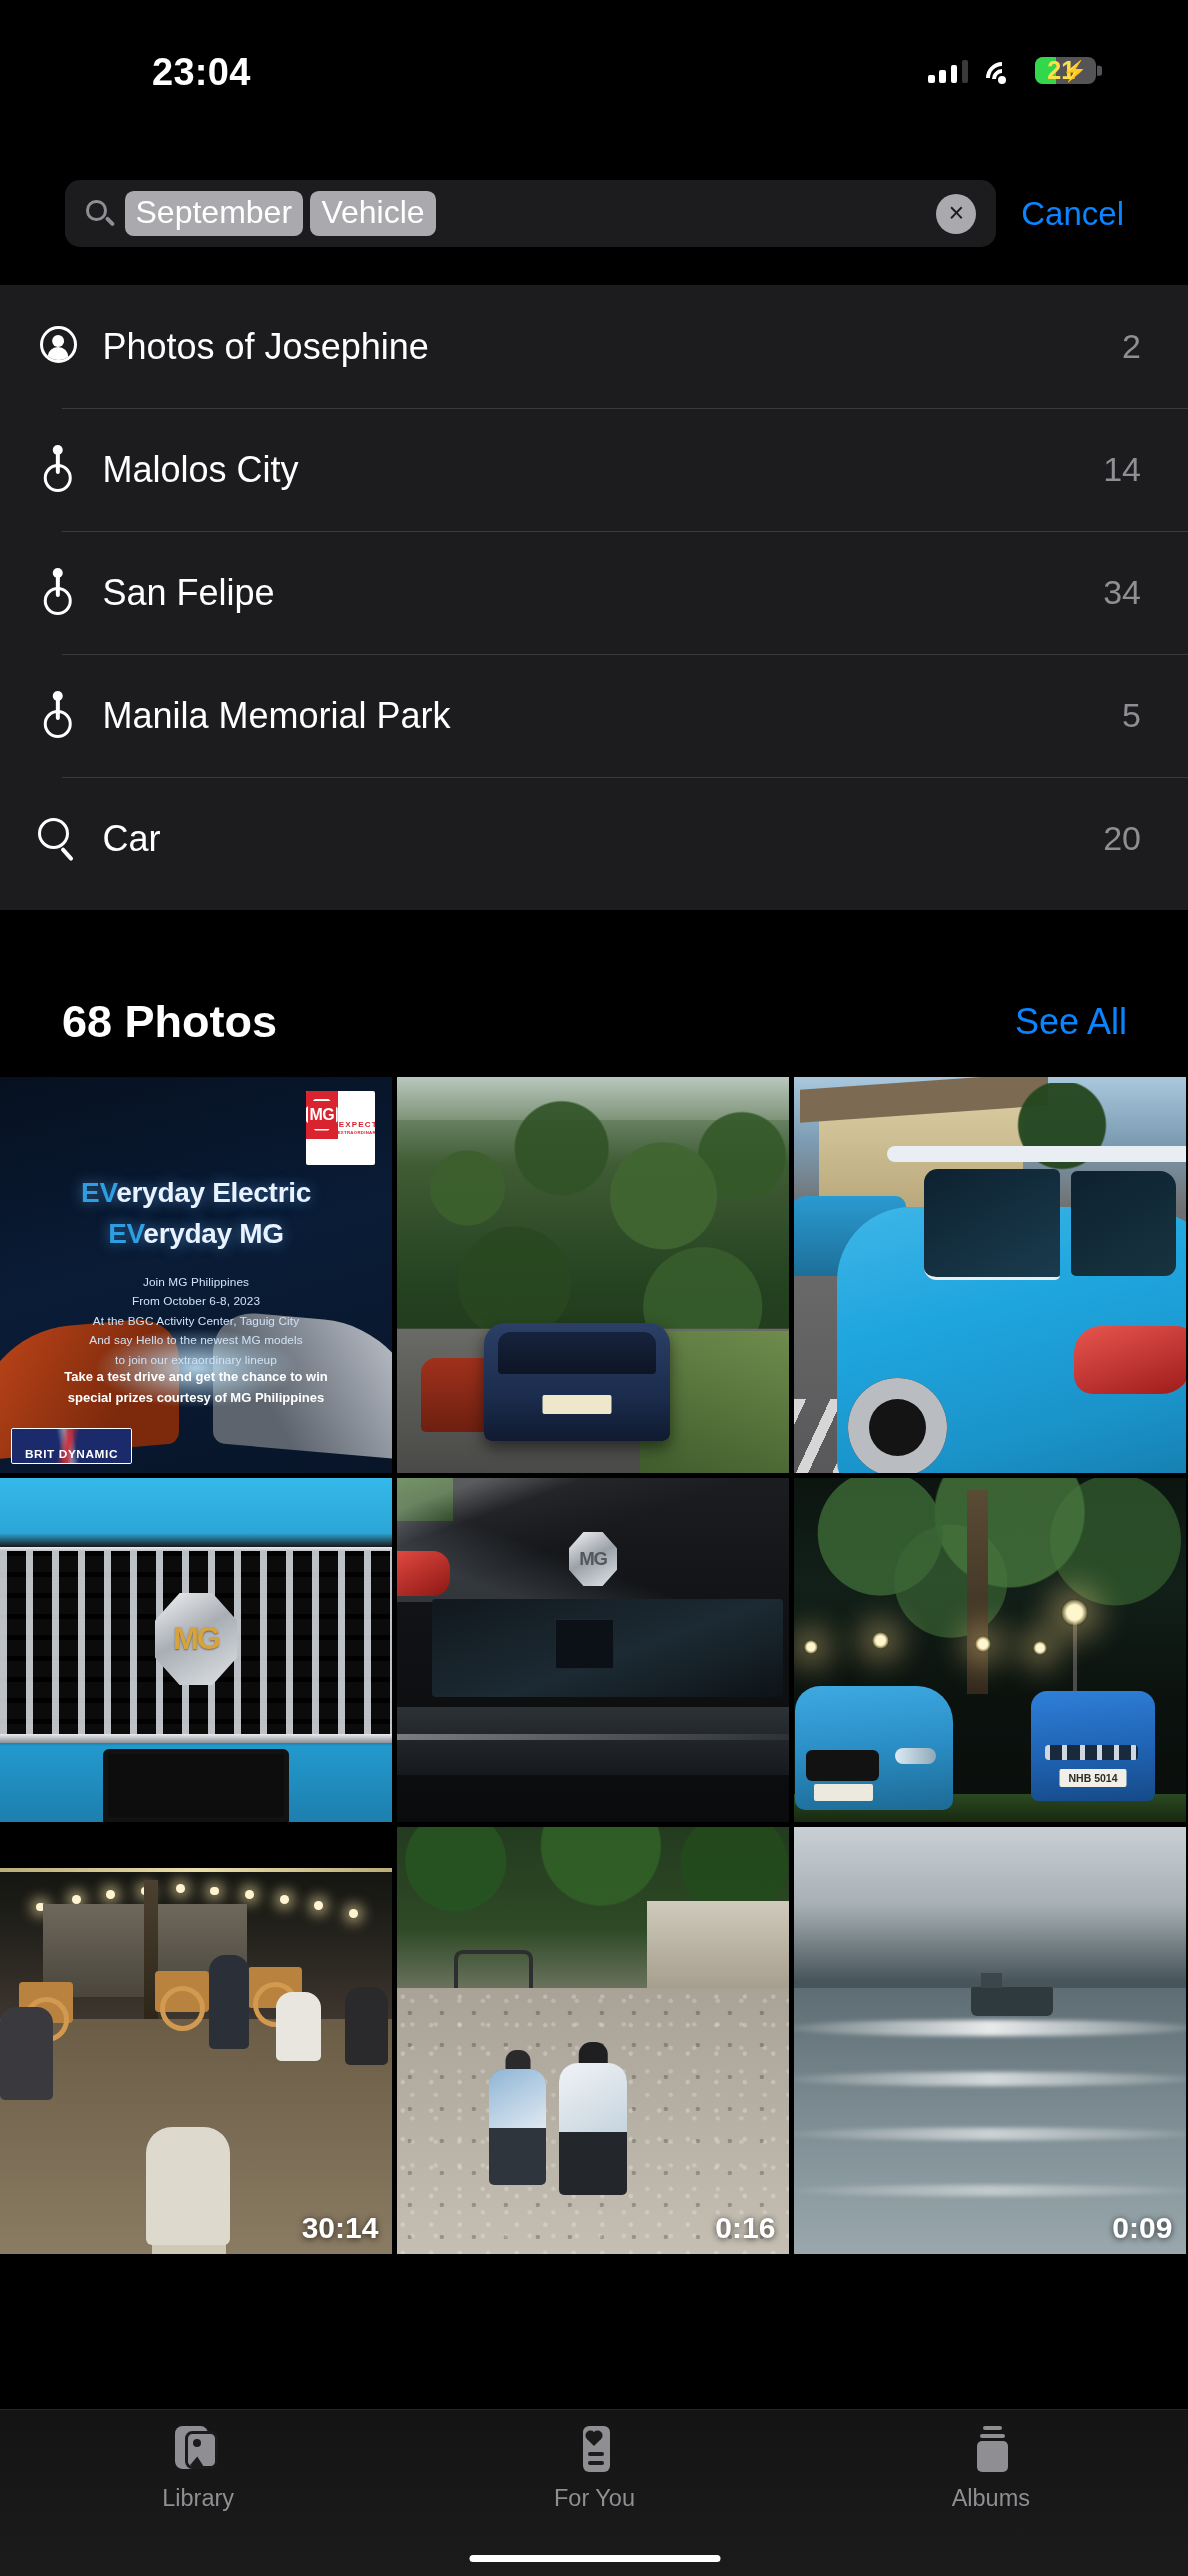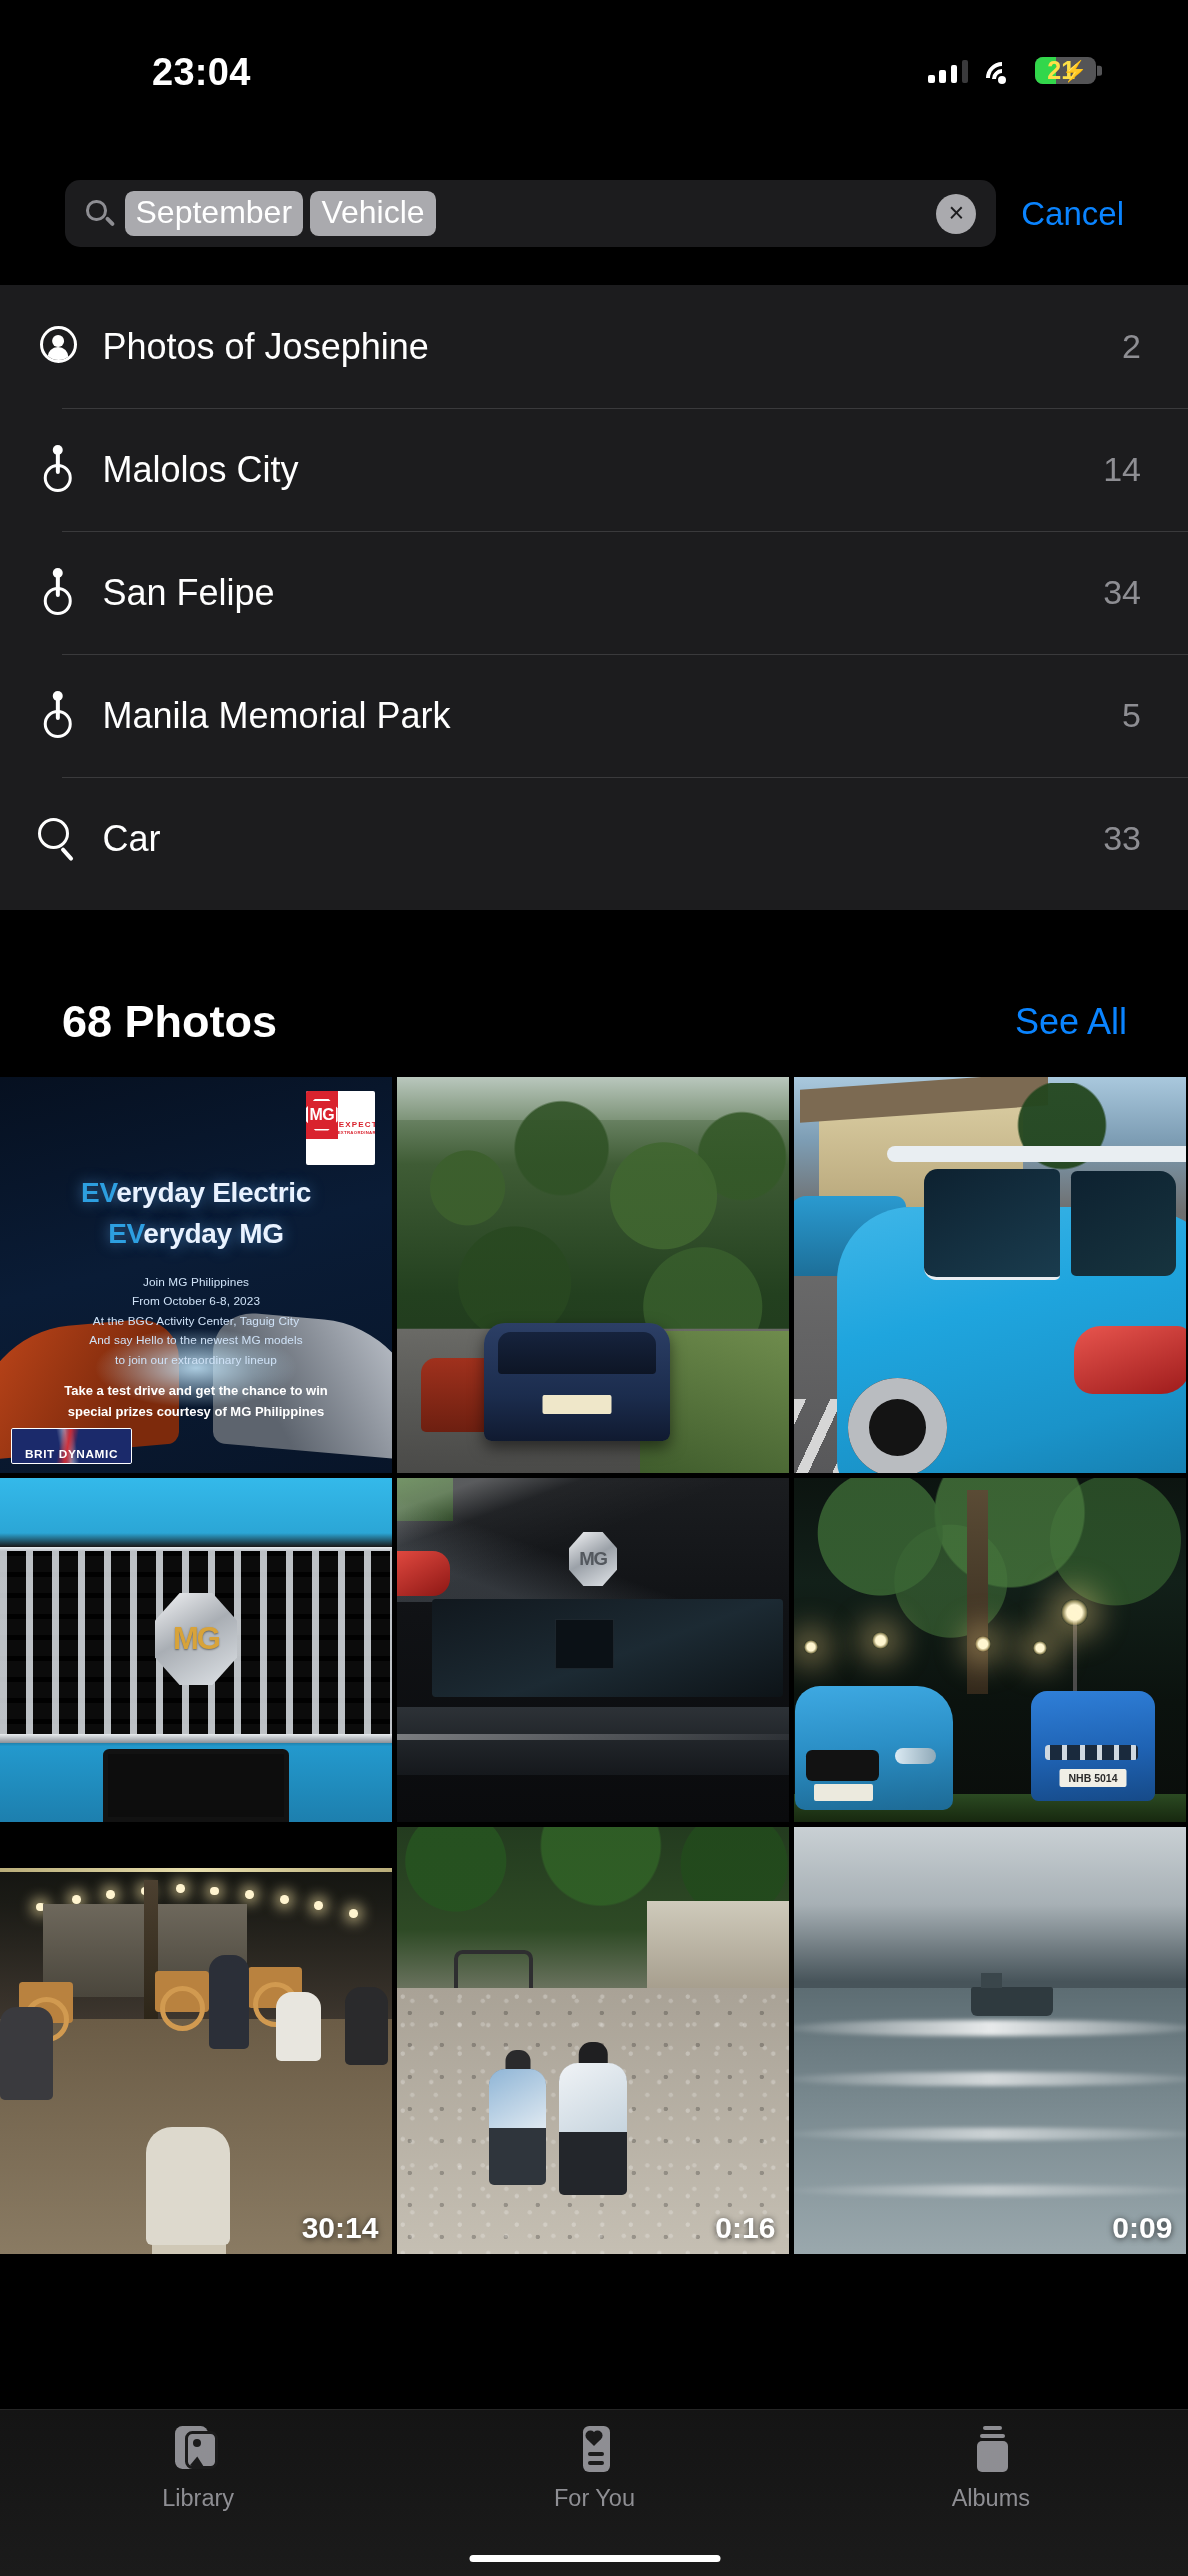--- a/index.html
+++ b/index.html
@@ -202,21 +202,21 @@
     text-shadow:0 0 13.6px rgba(100,180,255,.55);
   }
   .t1 .head1 { top:100px; }
   .t1 .head2 { top:141px; }
   .t1 .head1 em, .t1 .head2 em { font-style:normal; color:#2d9fe0; }
   .t1 .body {
     position:absolute; left:0; width:100%; top:196px; text-align:center;
     font-size:11.8px; line-height:1.65; color:#cfe2f7; letter-spacing:0.1px;
   }
   .t1 .cta {
-    position:absolute; left:0; width:100%; top:304px; text-align:center;
+    position:absolute; left:0; width:100%; top:290px; text-align:center;
     font-size:13px; line-height:1.6; color:#fff; font-weight:700;
   }
   .t1 .carL {
     position:absolute; left:-25px; bottom:21px; width:204px; height:127px;
     background:linear-gradient(120deg,#c2471b,#7d2a0c 70%);
     border-radius:93px 43px 11px 11px; transform:skewY(-5deg);
   }
   .t1 .carR {
     position:absolute; right:-31px; bottom:21px; width:210px; height:133px;
     background:linear-gradient(240deg,#c9ced6,#5d646e 72%);
@@ -746,21 +746,21 @@
       <div class="sug-label">Manila Memorial Park</div>
       <div class="sug-count">5</div>
     </div>
 
     <div class="sugrow">
       <div class="sug-ico ico-search">
         <div class="ring"></div>
           <div class="handle"></div>
       </div>
       <div class="sug-label">Car</div>
-      <div class="sug-count">33</div>
+      <div class="sug-count">20</div>
     </div>
 
   </div>
 
   <div class="resheader">
     <div class="res-title">68 Photos</div>
     <div class="res-seeall">See All</div>
   </div>
 
   <div class="grid">

